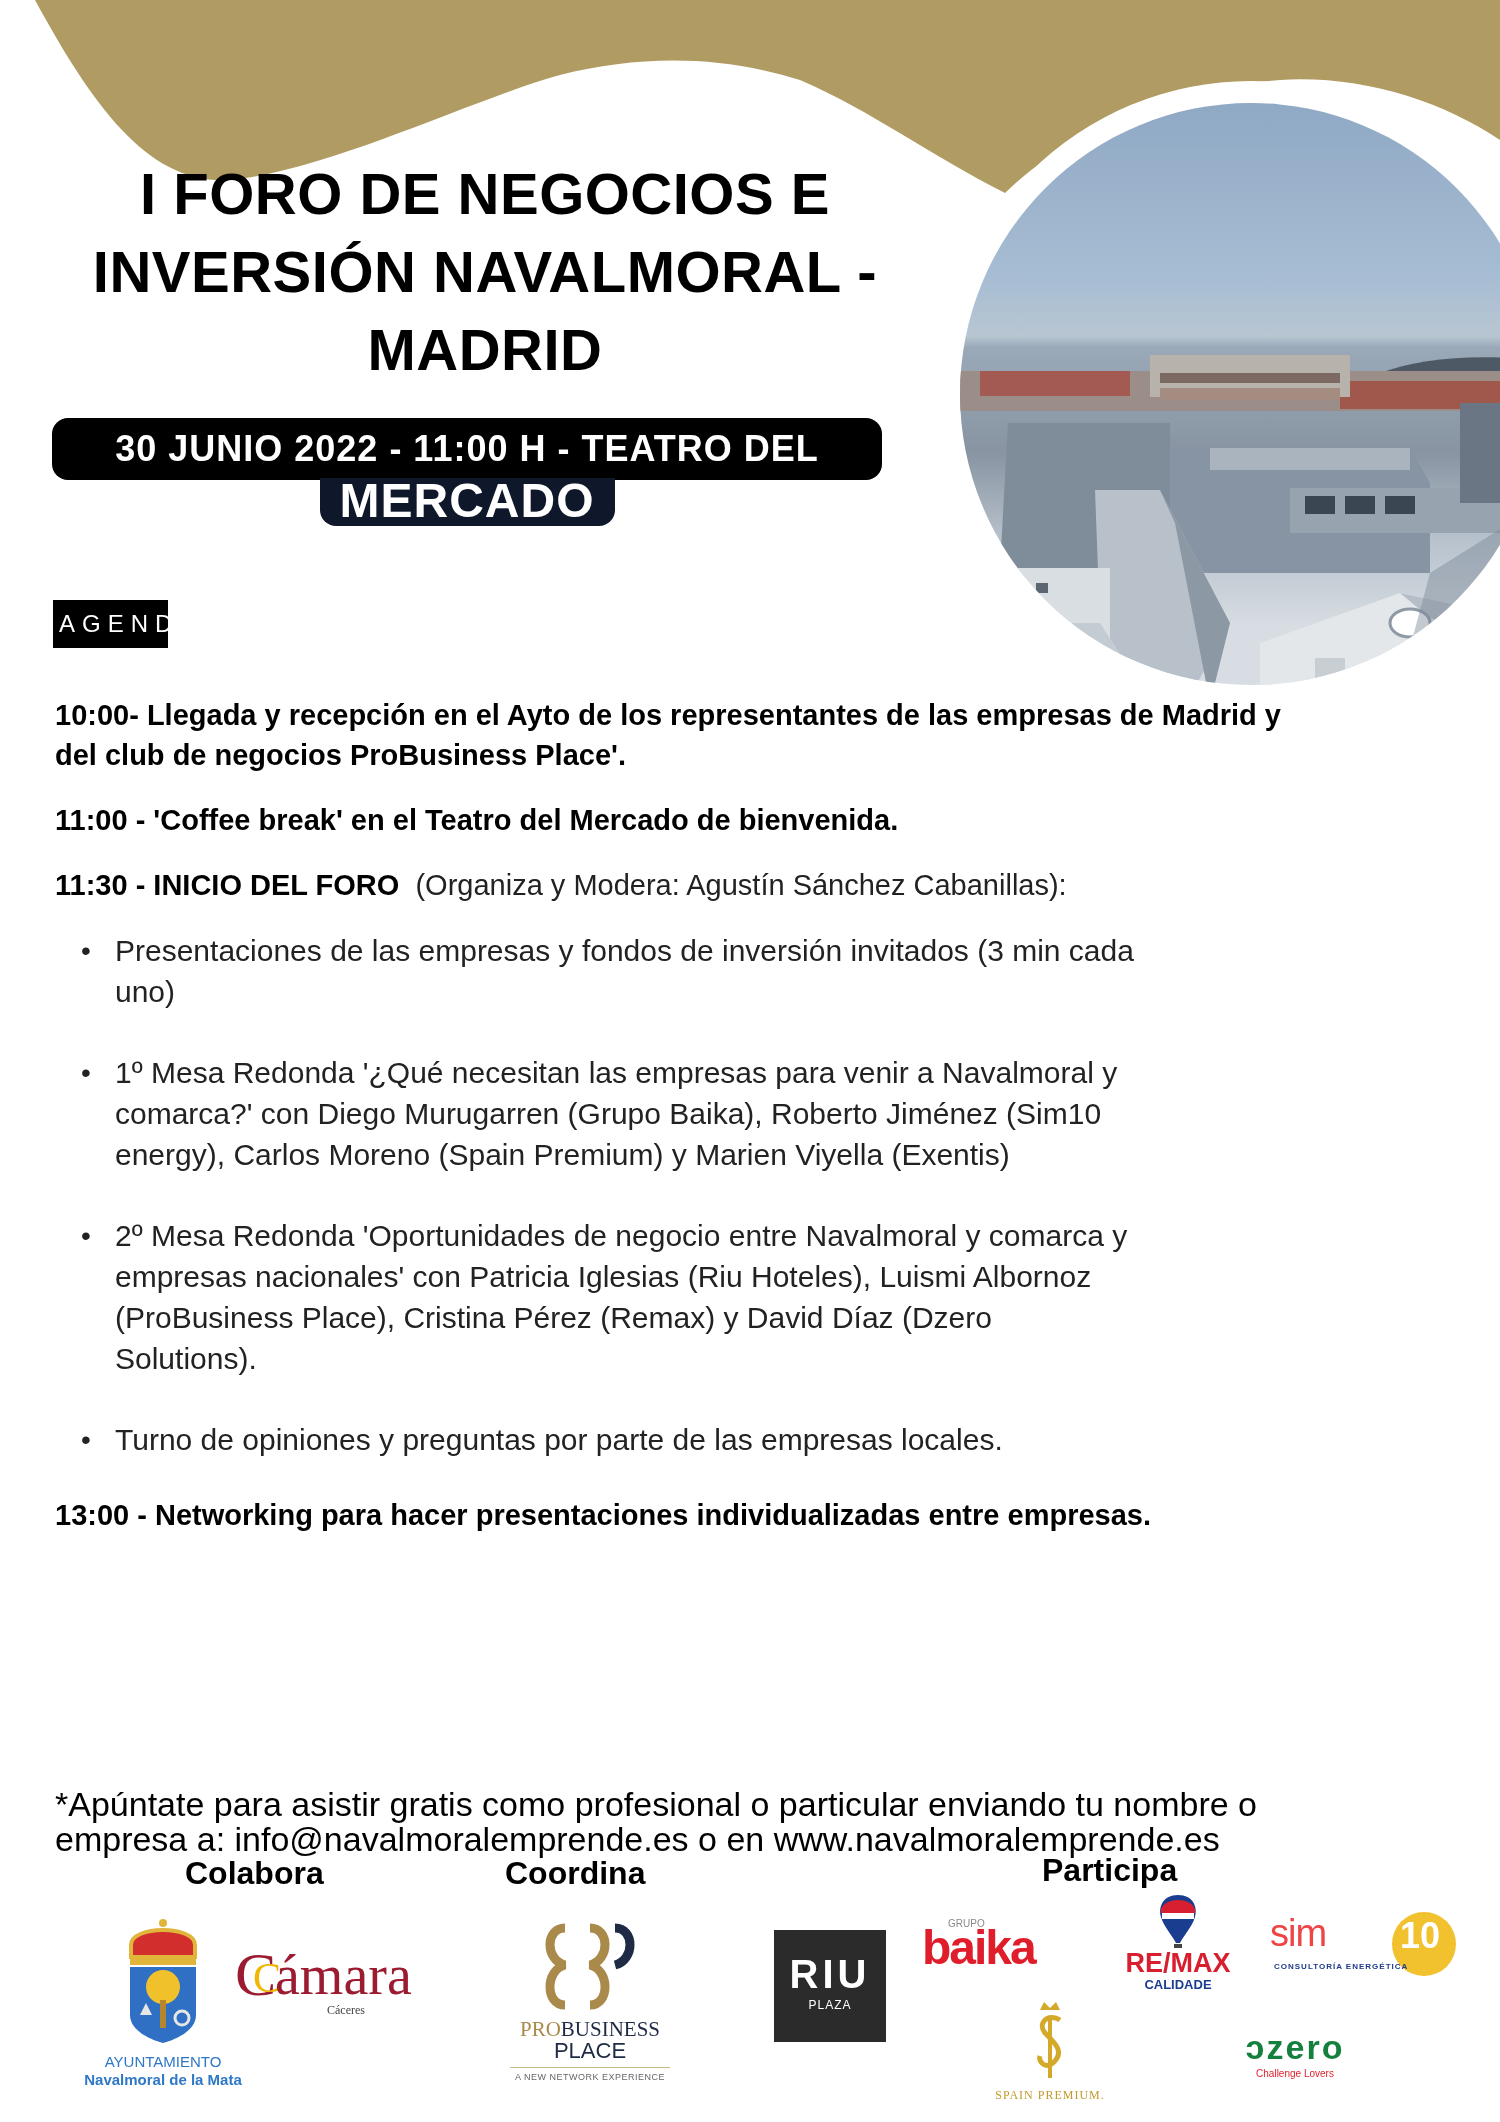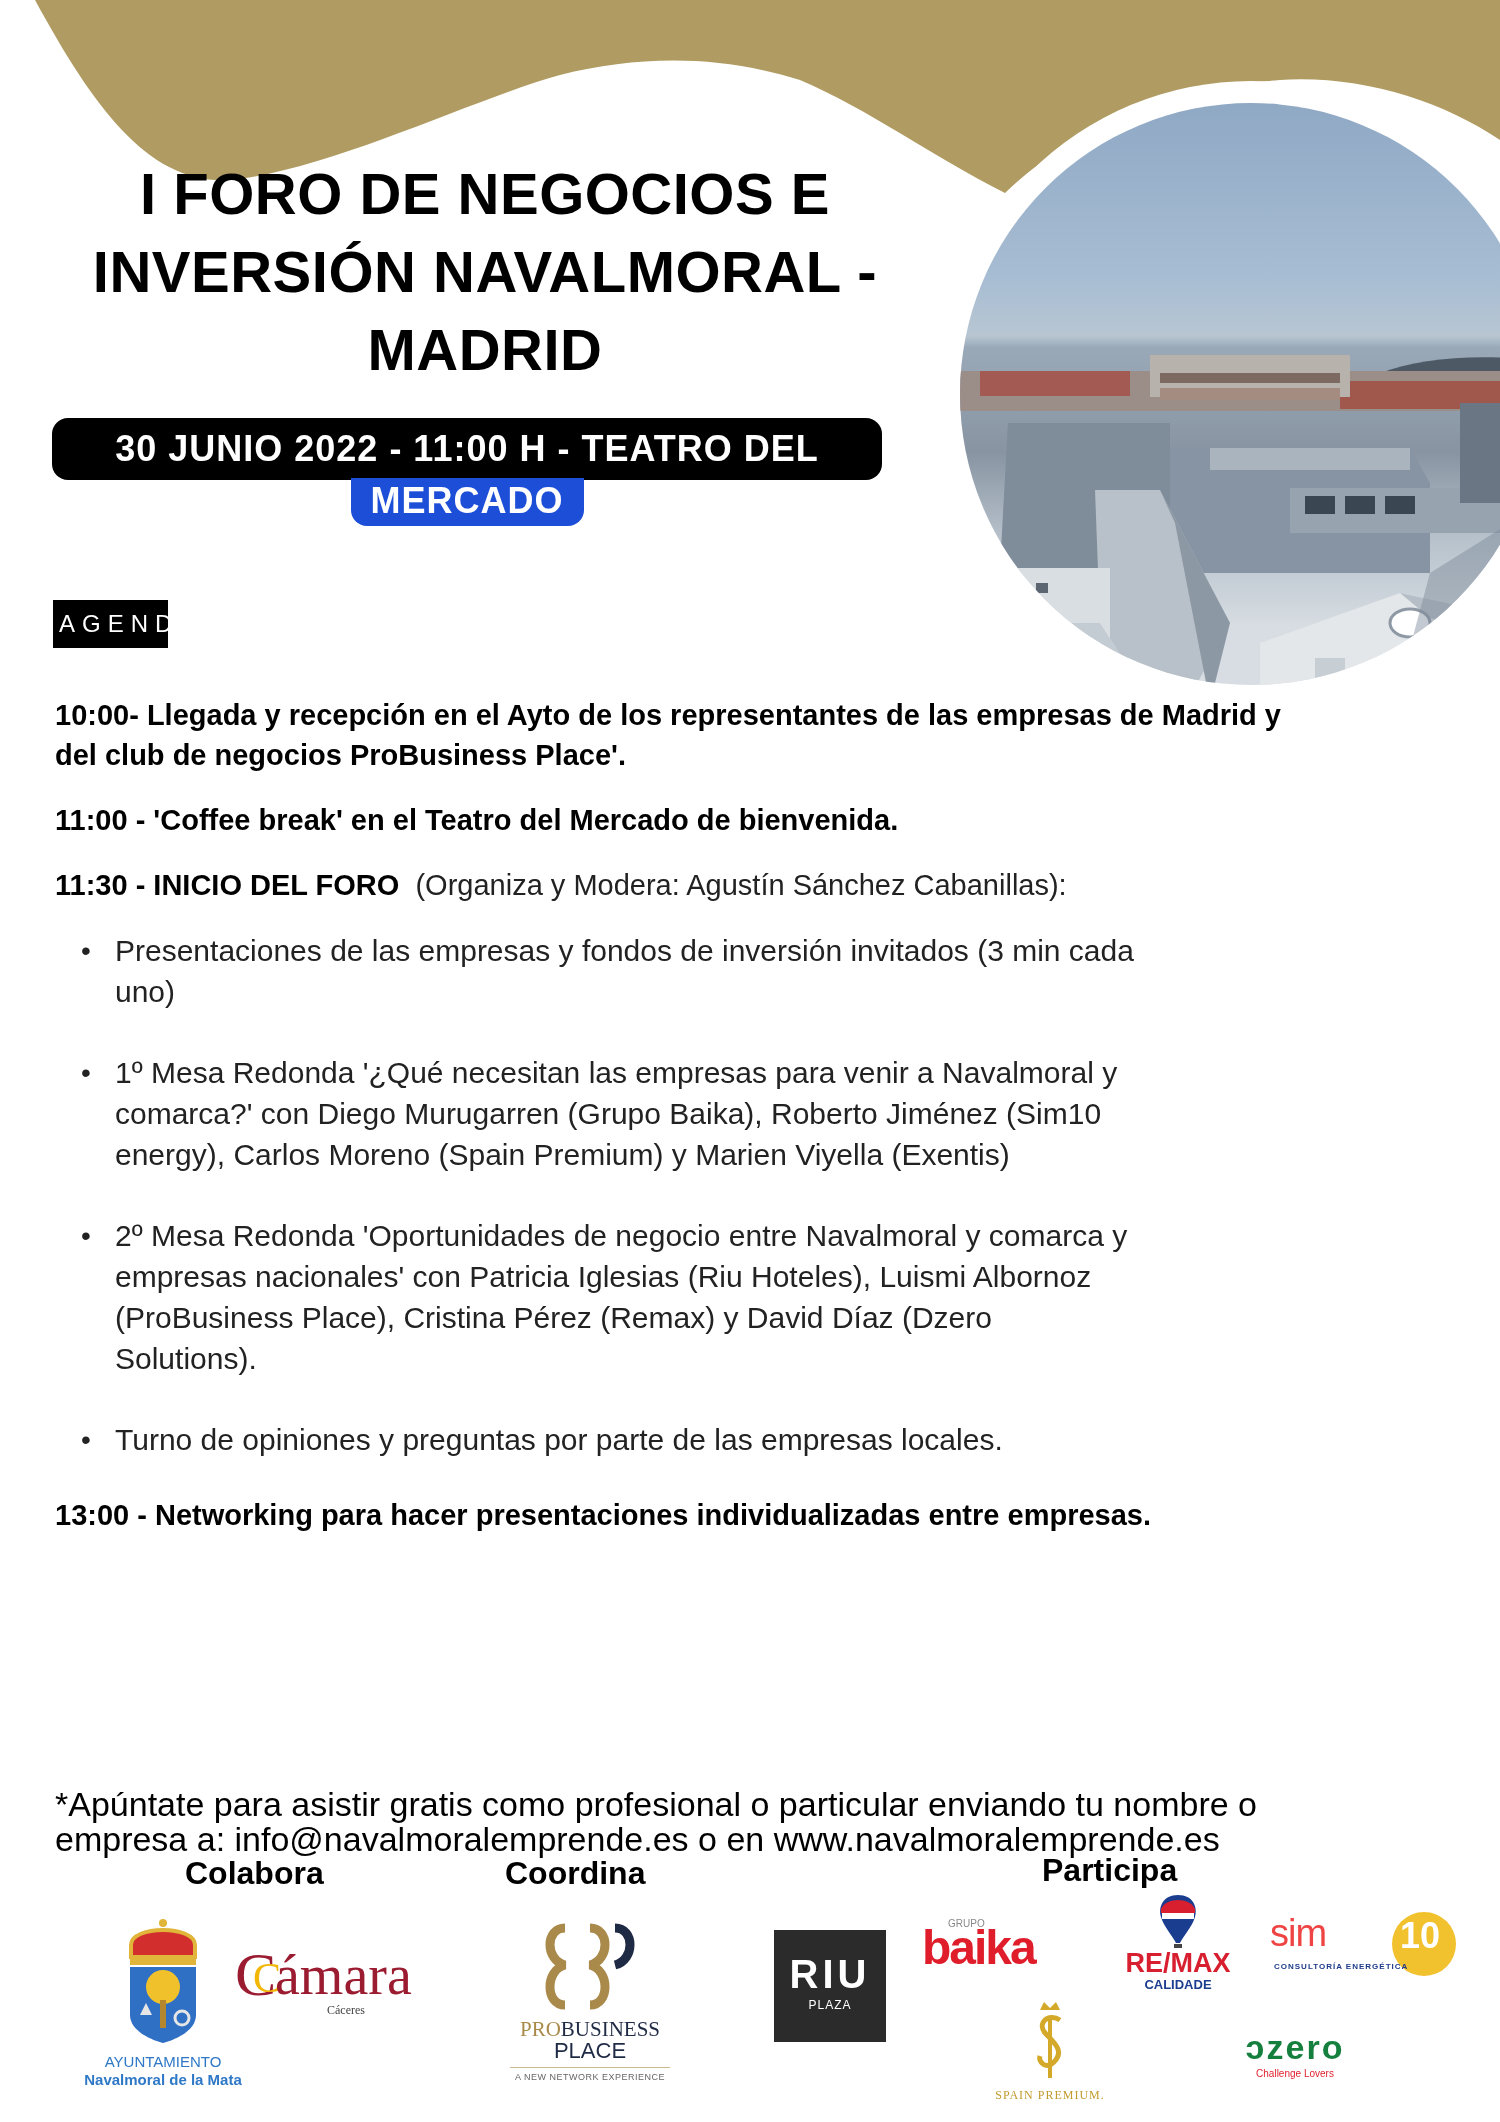--- a/index.html
+++ b/index.html
@@ -11,21 +11,21 @@
   .photo-ring { position: absolute; left: 938px; top: 81px; width: 626px; height: 626px; border-radius: 50%; background: #fff; z-index: 1; }
   .photo { position: absolute; left: 960px; top: 103px; width: 582px; height: 582px; border-radius: 50%; overflow: hidden; z-index: 2;
     background: linear-gradient(180deg, #8fa8c4 0%, #a7bdd3 30%, #b8c6d2 40%, #9aa9b8 42%, #8894a2 60%, #b7c2cc 75%, #d7dde2 90%); }
   .photo svg { position: absolute; left: 0; top: 0; }
 
   .title { position: absolute; left: 20px; top: 155px; width: 930px; text-align: center; font-weight: bold; font-size: 58px; line-height: 78px; letter-spacing: 0.5px; z-index: 3; }
   .title span { display: block; }
 
   .date-box { position: absolute; left: 52px; top: 418px; width: 830px; z-index: 3; text-align: center; }
   .date-l1 { display: block; background: #000; color: #fff; border-radius: 16px; font-weight: bold; font-size: 36px; line-height: 62px; height: 62px; letter-spacing: 1px; }
-  .date-l2 { display: inline-block; background: #1d4ed8; color: #fff; border-radius: 0 0 16px 16px; font-weight: bold; font-size: 36px; line-height: 46px; height: 48px; padding: 0 20px; margin-top: -2px; letter-spacing: 1px; }
+  .date-l2 { display: inline-block; background: #0f172a; color: #fff; border-radius: 0 0 16px 16px; font-weight: bold; font-size: 48px; line-height: 46px; height: 48px; padding: 0 20px; margin-top: -2px; letter-spacing: 1px; }
 
   .agenda-tag { position: absolute; left: 53px; top: 600px; width: 115px; height: 48px; background: #000; color: #fff; font-size: 24px; letter-spacing: 7px; line-height: 48px; text-align: center; padding-left: 6px; z-index: 3; }
 
   .agenda { position: absolute; left: 55px; top: 695px; width: 1260px; z-index: 3; font-size: 29px; line-height: 40px; }
   .agenda p { margin-bottom: 25px; }
   .agenda .b { font-weight: bold; }
   .agenda .light { font-weight: normal; color: #222; }
   .agenda ul { list-style: none; margin: 20px 0 25px 0; }
   .agenda li { position: relative; padding-left: 60px; margin-bottom: 40px; width: 1080px; font-size: 30px; line-height: 41px; color: #222; }
   .agenda li::before { content: "\2022"; position: absolute; left: 26px; top: 0; font-size: 28px; }

